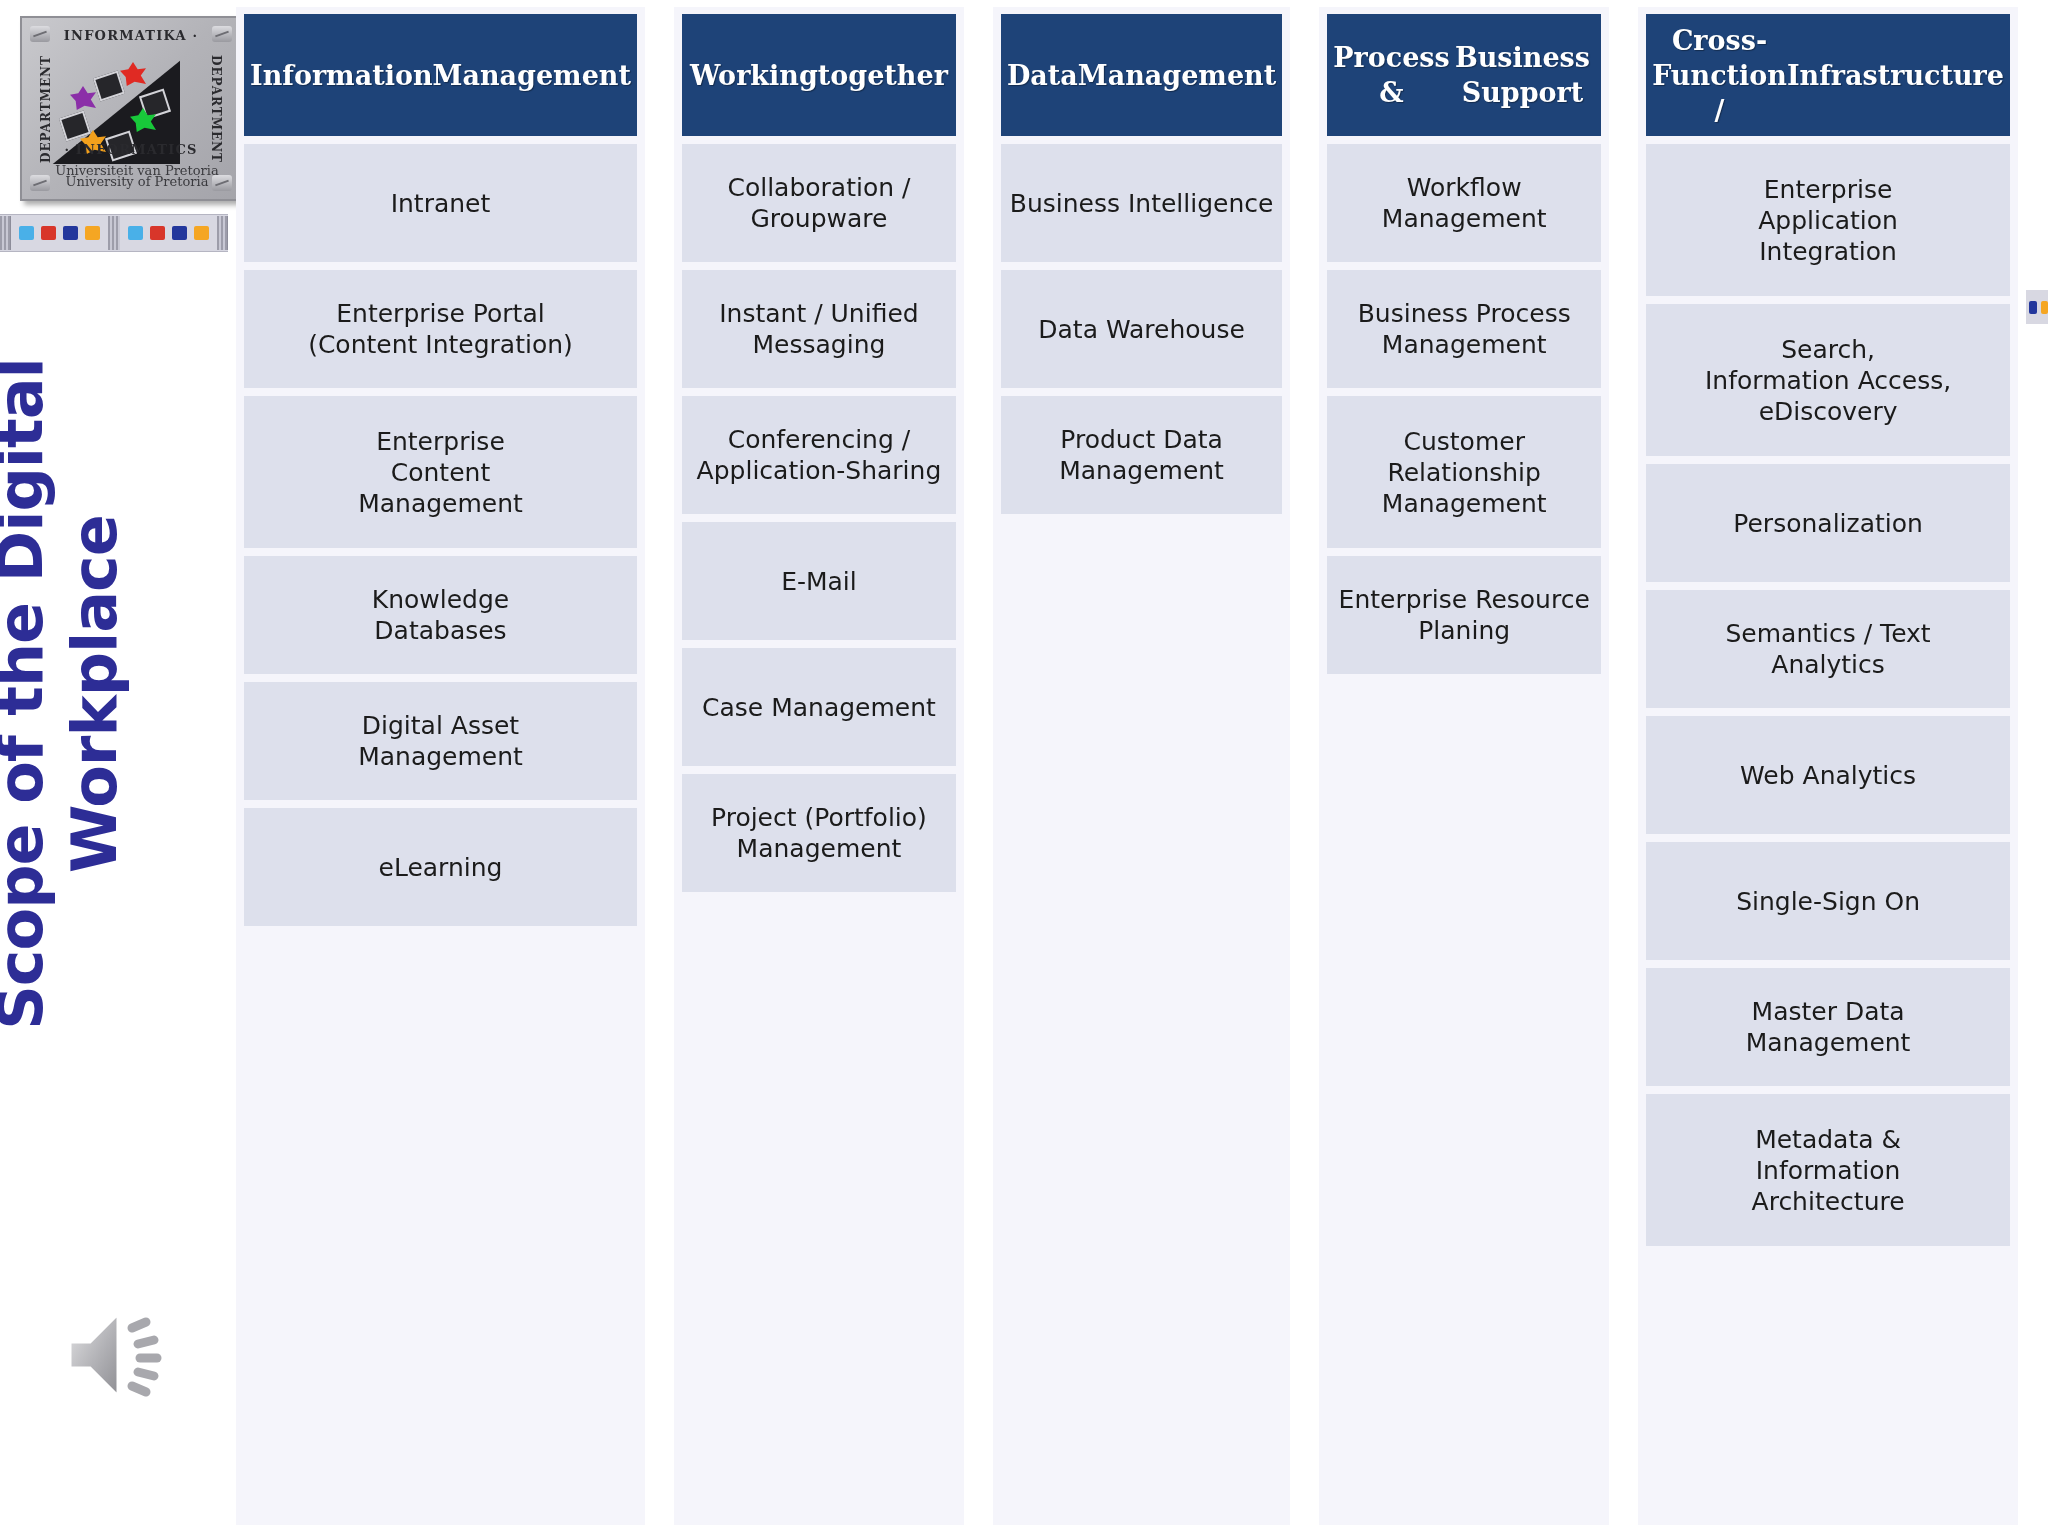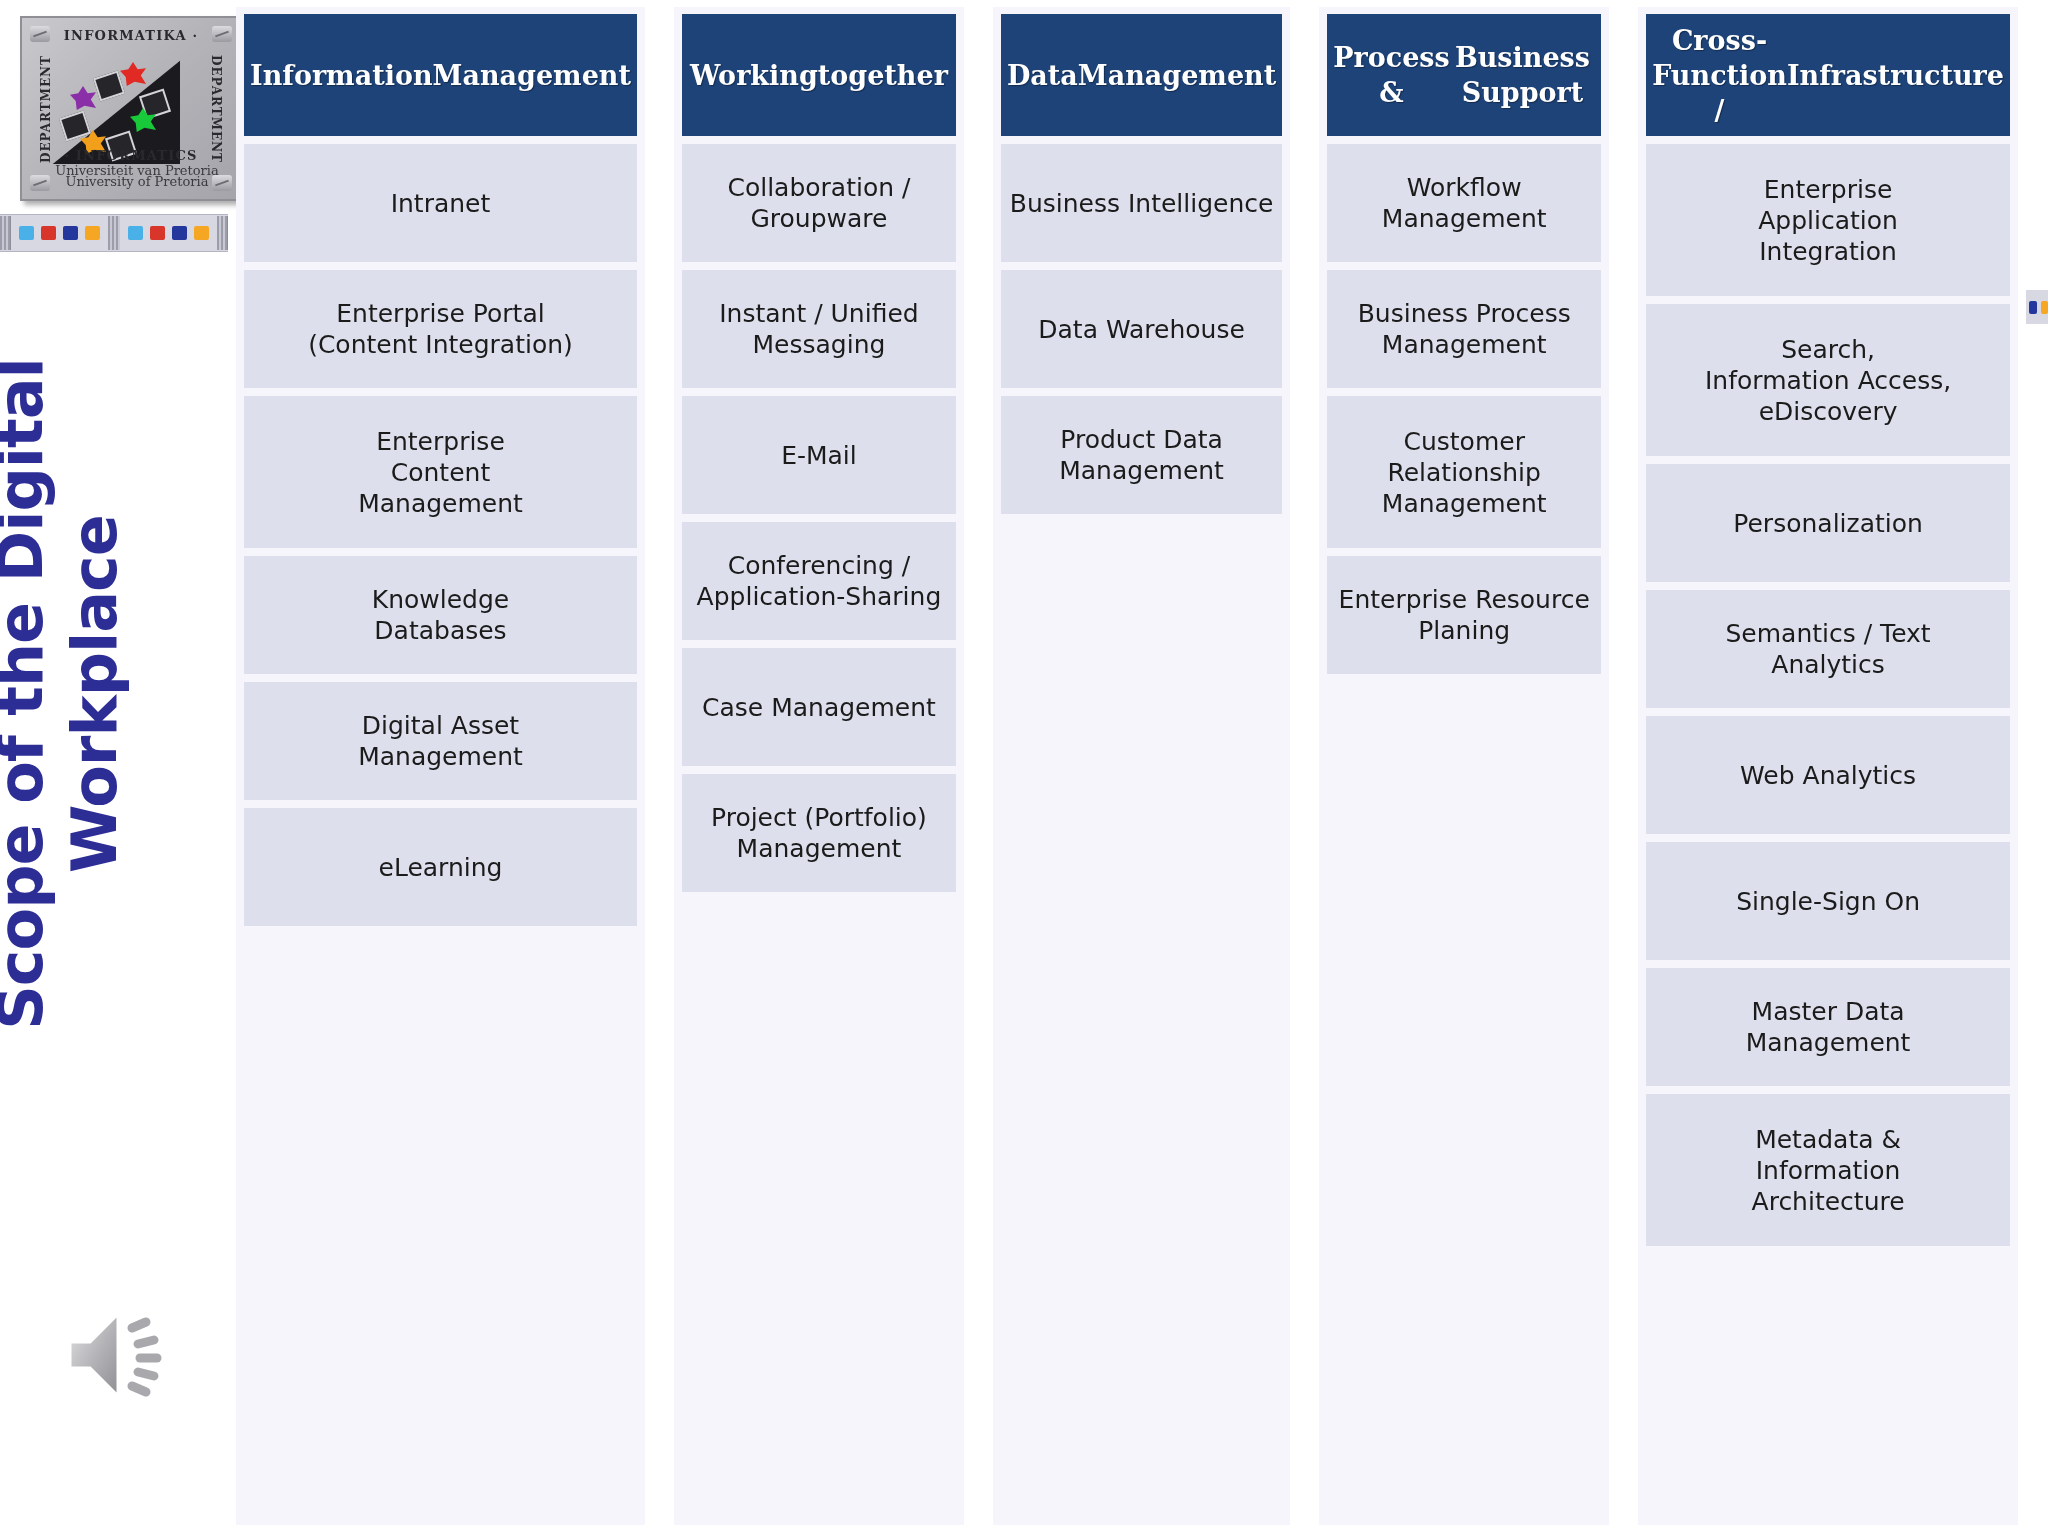--- a/index.html
+++ b/index.html
@@ -59,21 +59,21 @@
     position: absolute;
     left: 0; right: 0;
     text-align: center;
     font-family: "DejaVu Serif", "Liberation Serif", serif;
     font-size: 13px;
     letter-spacing: 1.2px;
     color: #2a2a2e;
     font-weight: bold;
   }
   #logo-top-text { top: 10px; }
-  #logo-bottom-text { bottom: 36px; }
+  #logo-bottom-text { bottom: 42px; }
   #logo-left-text, #logo-right-text {
     position: absolute;
     top: 50%;
     font-family: "DejaVu Serif", "Liberation Serif", serif;
     font-size: 12px;
     letter-spacing: 1px;
     color: #2a2a2e;
     font-weight: bold;
     white-space: nowrap;
   }
@@ -367,27 +367,27 @@
         </div>
       </div>
       <div class="card h1x">
         <div>
           <div>Instant / Unified</div>
           <div>Messaging</div>
         </div>
       </div>
       <div class="card h1x">
         <div>
-          <div>E-Mail</div>
-        </div>
-      </div>
-      <div class="card h1x">
-        <div>
           <div>Conferencing /</div>
           <div>Application-Sharing</div>
+        </div>
+      </div>
+      <div class="card h1x">
+        <div>
+          <div>E-Mail</div>
         </div>
       </div>
       <div class="card h1x">
         <div>
           <div>Case Management</div>
         </div>
       </div>
       <div class="card h1x">
         <div>
           <div>Project (Portfolio)</div>

